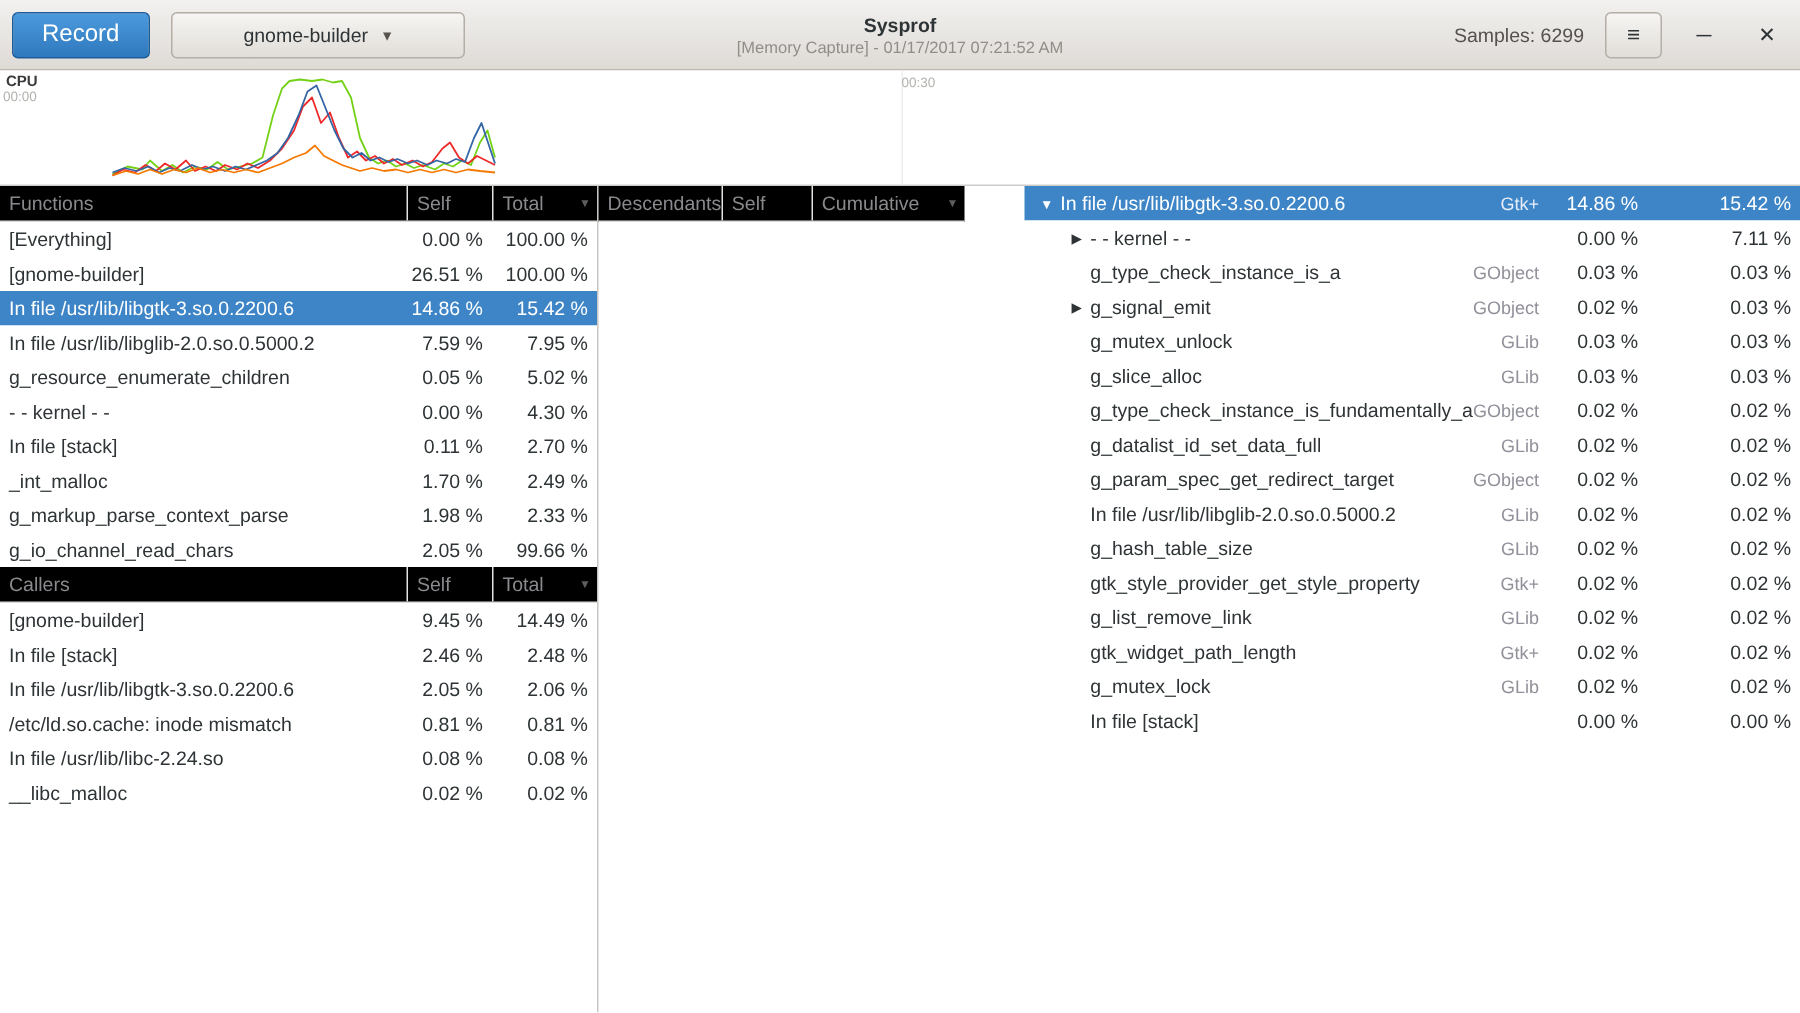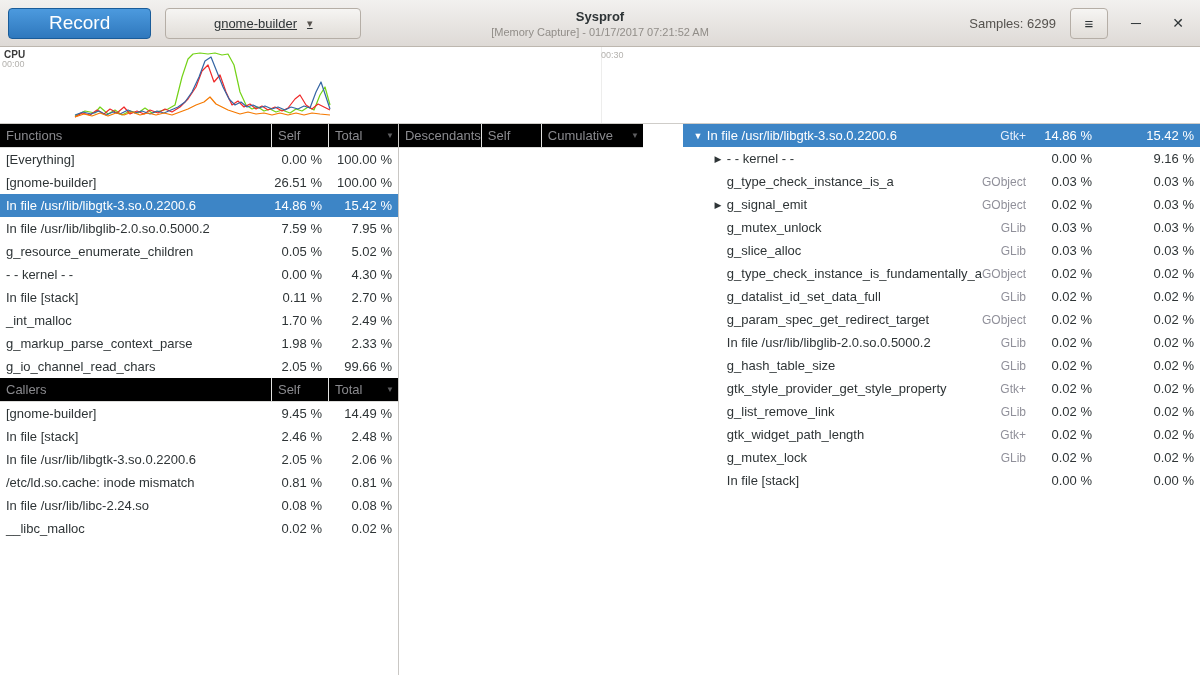--- a/index.html
+++ b/index.html
@@ -3,24 +3,24 @@
 <meta charset="utf-8">
 <style>
   * { box-sizing: border-box; margin: 0; padding: 0; }
   html,body { width:1200px; height:675px; overflow:hidden; }
   body { font-family:"Liberation Sans", sans-serif; font-size:13px; color:#2e3436; background:#fff; }
 
   
   .headerbar { height:47px; background:linear-gradient(#f2f1ef,#dedad6); border-bottom:1px solid #bdb7af;
                display:flex; align-items:center; padding:0 8px; position:relative; }
   .record-btn { background:linear-gradient(#4c9ade,#2f78bd); color:#fff; border:1px solid #1a5c99;
-                border-radius:4px; height:31px; padding:0 40px; font-size:19px; cursor:pointer; }
+                border-radius:4px; height:31px; padding:0 19px; font-size:16px; cursor:pointer; }
   .proc-select { margin-left:14px; height:31px; width:196px; background:linear-gradient(#f6f5f3,#e1ddd8);
                  border:1px solid #b5aea6; border-radius:4px; padding:0 10px; display:flex;
-                 align-items:center; justify-content:center; gap:10px; color:#2e3436; cursor:pointer;text-decoration:underline; }
+                 align-items:center; justify-content:center; gap:10px; color:#2e3436; cursor:pointer; }
   .proc-select .caret { font-size:11px; color:#57534e; }
   .titlebox { position:absolute; left:300px; right:300px; text-align:center; pointer-events:none; }
   .title { font-weight:bold; font-size:13px; color:#2e3436; }
   .subtitle { font-size:11px; color:#918d88; margin-top:2px; }
   .header-right { margin-left:auto; display:flex; align-items:center; gap:14px; }
   .samples { color:#55524e; font-size:13px; }
   .menu-btn { width:38px; height:31px; border:1px solid #b5aea6; border-radius:4px;
               background:linear-gradient(#f6f5f3,#e1ddd8); font-size:15px; color:#2e3436; cursor:pointer; }
   .win-btn { background:none; border:none; width:28px; height:28px; font-size:14px; color:#2e3436; cursor:pointer; }
 
@@ -261,21 +261,21 @@
           <div class="cell-num">14.86 %</div>
           <div class="cell-num total">15.42 %</div>
         </div>
         <div class="row">
           <div class="cell-name">
             <span class="indent"></span>
             <span class="expander">▶</span>
             <span>- - kernel - -</span>
           </div>
           <div class="cell-num">0.00 %</div>
-          <div class="cell-num total">9.16 %</div>
+          <div class="cell-num total">7.11 %</div>
         </div>
         <div class="row">
           <div class="cell-name">
             <span class="indent"></span>
             <span class="expander"></span>
             <span>g_type_check_instance_is_a</span>
             <span class="tag">GObject</span>
           </div>
           <div class="cell-num">0.03 %</div>
           <div class="cell-num total">0.03 %</div>

